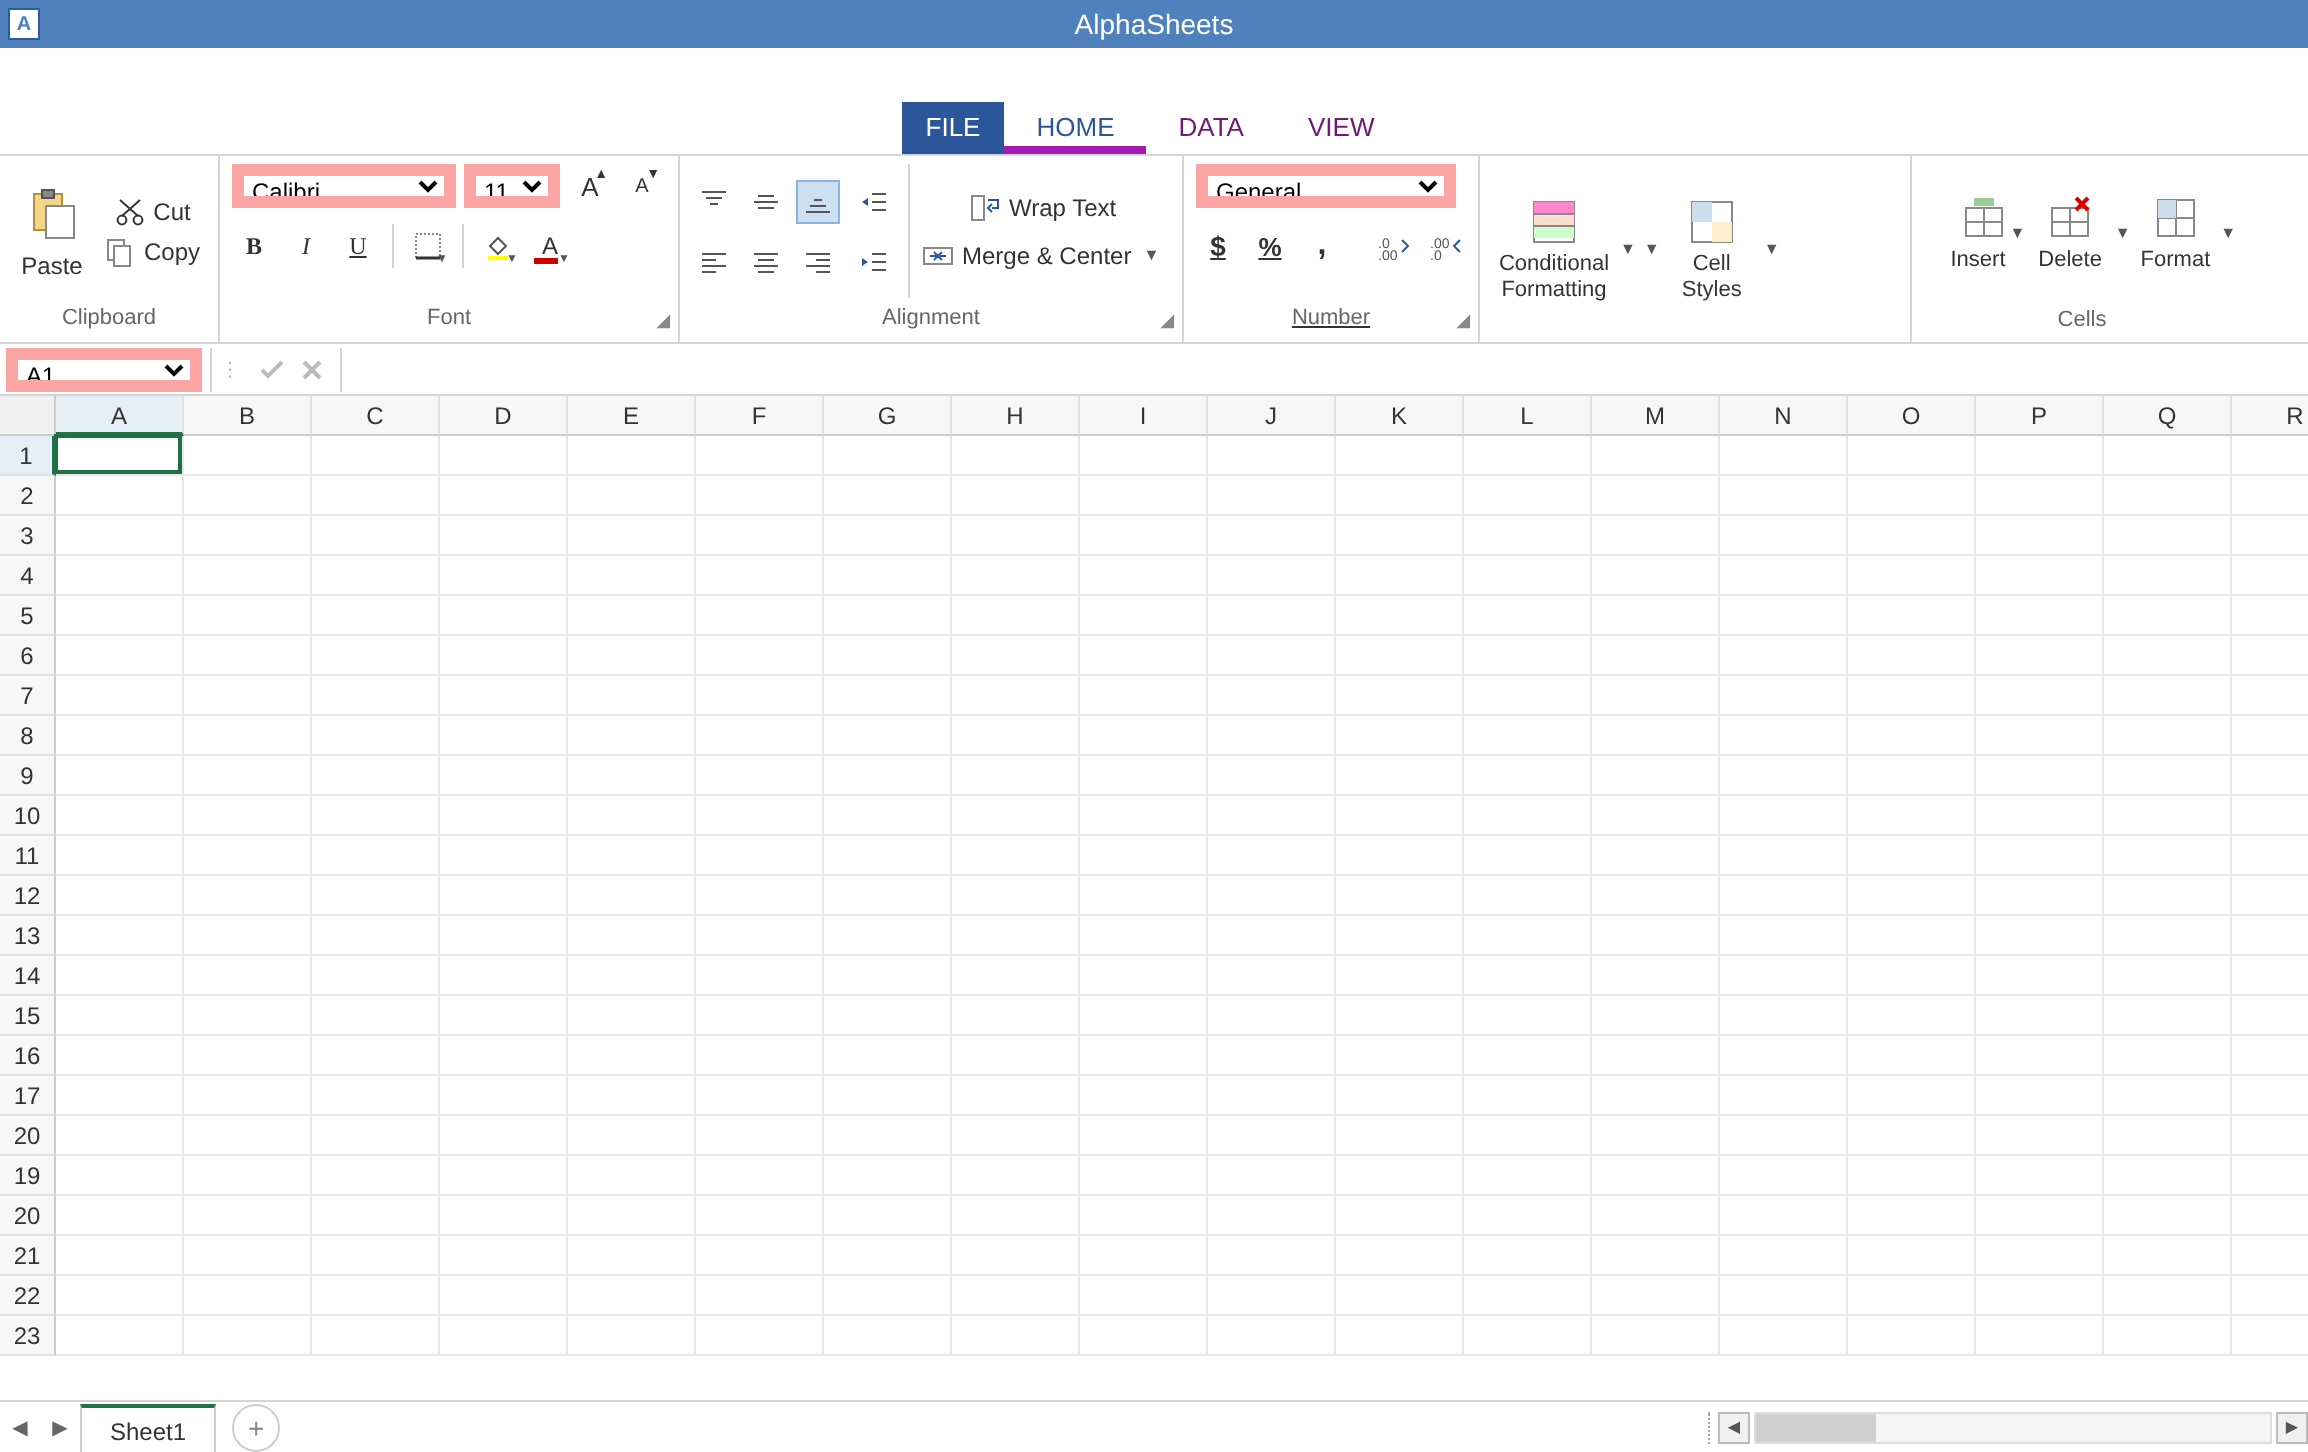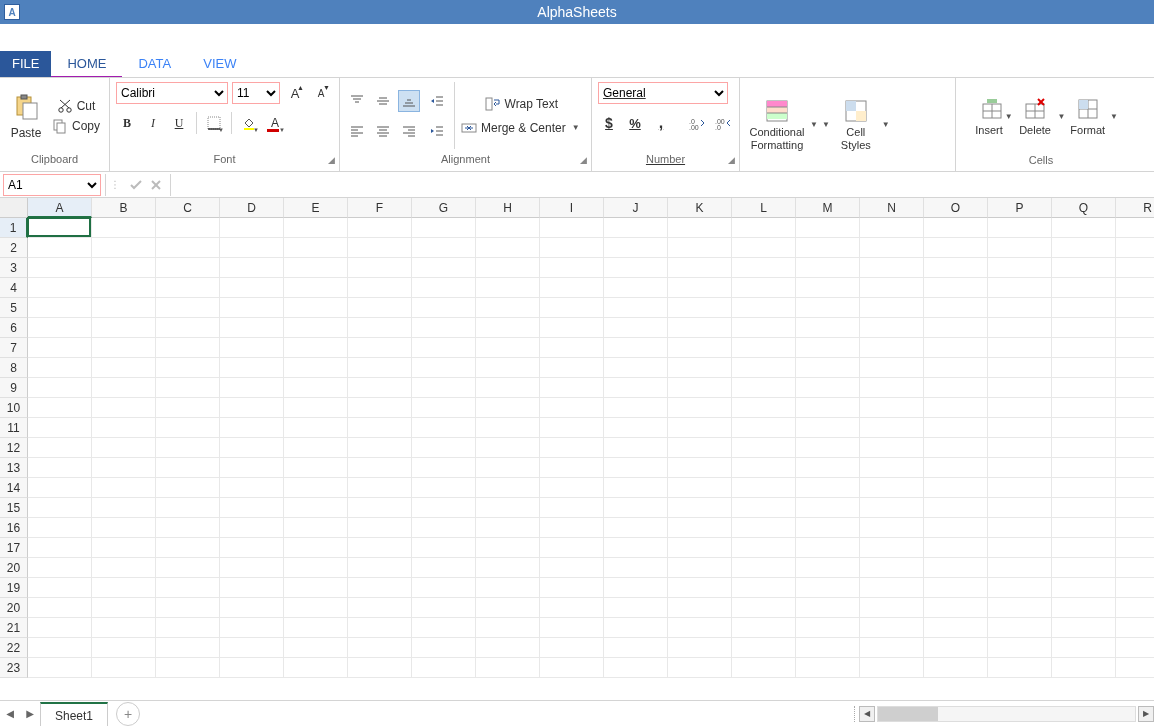--- a/index.html
+++ b/index.html
@@ -4,43 +4,43 @@
 <style>
   * { box-sizing: border-box; margin: 0; padding: 0; font-family: "Segoe UI", Arial, sans-serif; }
   body { width: 1154px; height: 726px; overflow: hidden; background: #fff; font-size: 12px; color: #333; }
   
   .titlebar { height: 24px; background: #4f81bd; display: flex; align-items: center; position: relative; }
   .titlebar .appicon { width: 16px; height: 16px; margin-left: 4px; background: #fff; display:flex; align-items:center; justify-content:center; font-size:10px; color:#4f81bd; font-weight:bold; border:1px solid #2e5e9e;}
   .titlebar .title { color:#fff; font-size:14px; position:absolute; left:50%; transform:translateX(-50%); }
   
   .gap { height: 28px; background:#fff; }
   
-  .ribbon-tabs { height: 26px; display:flex; align-items:flex-end; border-bottom:1px solid #d4d4d4; }
+  .ribbon-tabs { height: 26px; display:flex; align-items:flex-end; border-bottom:1px solid #d4d4d4;justify-content:center; }
   .file-tab { background:#2b579a; color:#fff; height:26px; line-height:26px; padding:0 12px; font-size:13px; cursor:pointer; }
-  .tab { padding: 0 16px; height:26px; line-height:26px; font-size:13px; color:#3b82f6; cursor:pointer; }
-  .tab.active { color:#2b579a; border-bottom:1px solid #a21caf; }
+  .tab { padding: 0 16px; height:26px; line-height:26px; font-size:13px; color:#701a75; cursor:pointer; }
+  .tab.active { color:#2b579a; border-bottom:4px solid #a21caf; }
   
   .ribbon { height: 94px; display:flex; border-bottom:1px solid #d4d4d4; }
   .rgroup { border-right:1px solid #d4d4d4; display:flex; flex-direction:column; }
   .rgroup .body { flex:1; display:flex; align-items:center; padding: 4px 6px; }
   .rgroup .label { height:18px; font-size:11px; text-align:center; color:#666; position:relative; }
   .rgroup .label .launcher { position:absolute; right:4px; top:2px; font-size:9px; color:#888; cursor:pointer; }
   .vstack { display:flex; flex-direction:column; gap:4px; }
   .hstack { display:flex; flex-direction:row; align-items:center; gap:4px; }
   .btn { cursor:pointer; display:flex; align-items:center; justify-content:center; }
   .smallbtn { width:22px; height:22px; display:flex; align-items:center; justify-content:center; cursor:pointer; position:relative; }
   .smallbtn.active { background:#cde0f2; border:1px solid #8ab4e0; }
   .smallbtn .dd { font-size:6px; position:absolute; right:1px; bottom:1px; color:#555; }
   .sep { width:1px; background:#d4d4d4; align-self:stretch; margin:0 2px;}
   .lbl { font-size:12px; }
   .paste-icon { width:26px; height:30px; display:flex; align-items:center; justify-content:center; }
   .bigvert { display:flex; flex-direction:column; align-items:center; justify-content:center; width:62px; height:68px; cursor:pointer; font-size:11px; text-align:center; line-height:1.1; gap:2px;}
   .bigvert .icn { height:26px; display:flex; align-items:center; justify-content:center;}
   .dd-caret { font-size:8px; padding:0 2px; cursor:pointer; color:#555;}
-  select { height:22px; font-size:12px; border:1px solid #fca5a5; background:#fff; }
+  select { height:22px; font-size:12px; border:6px solid #fca5a5; background:#fff; }
   
   .fbar { height:26px; display:flex; align-items:center; border-bottom:1px solid #d4d4d4;justify-content:flex-end; }
   .namebox { width:98px; margin-left:3px;}
   .namebox select{ width:100%; height:22px;}
   .fbar .fx-sep{ width:1px; background:#d4d4d4; height:22px; margin:0 4px;}
   .fbar .ibtn{ width:20px; height:20px; display:flex; align-items:center; justify-content:center; cursor:pointer; color:#888;}
   .fbar .formula-input{ flex:1; border:none; outline:none; font-size:13px; padding-left:6px; height:22px;}
   
   .grid-wrap { position:relative; height: calc(726px - 24px - 28px - 26px - 94px - 26px - 26px); overflow:hidden; }
   .corner { position:absolute; left:0; top:0; width:28px; height:20px; background:#f0f0f0; border-right:1px solid #ccc; border-bottom:1px solid #ccc;}

